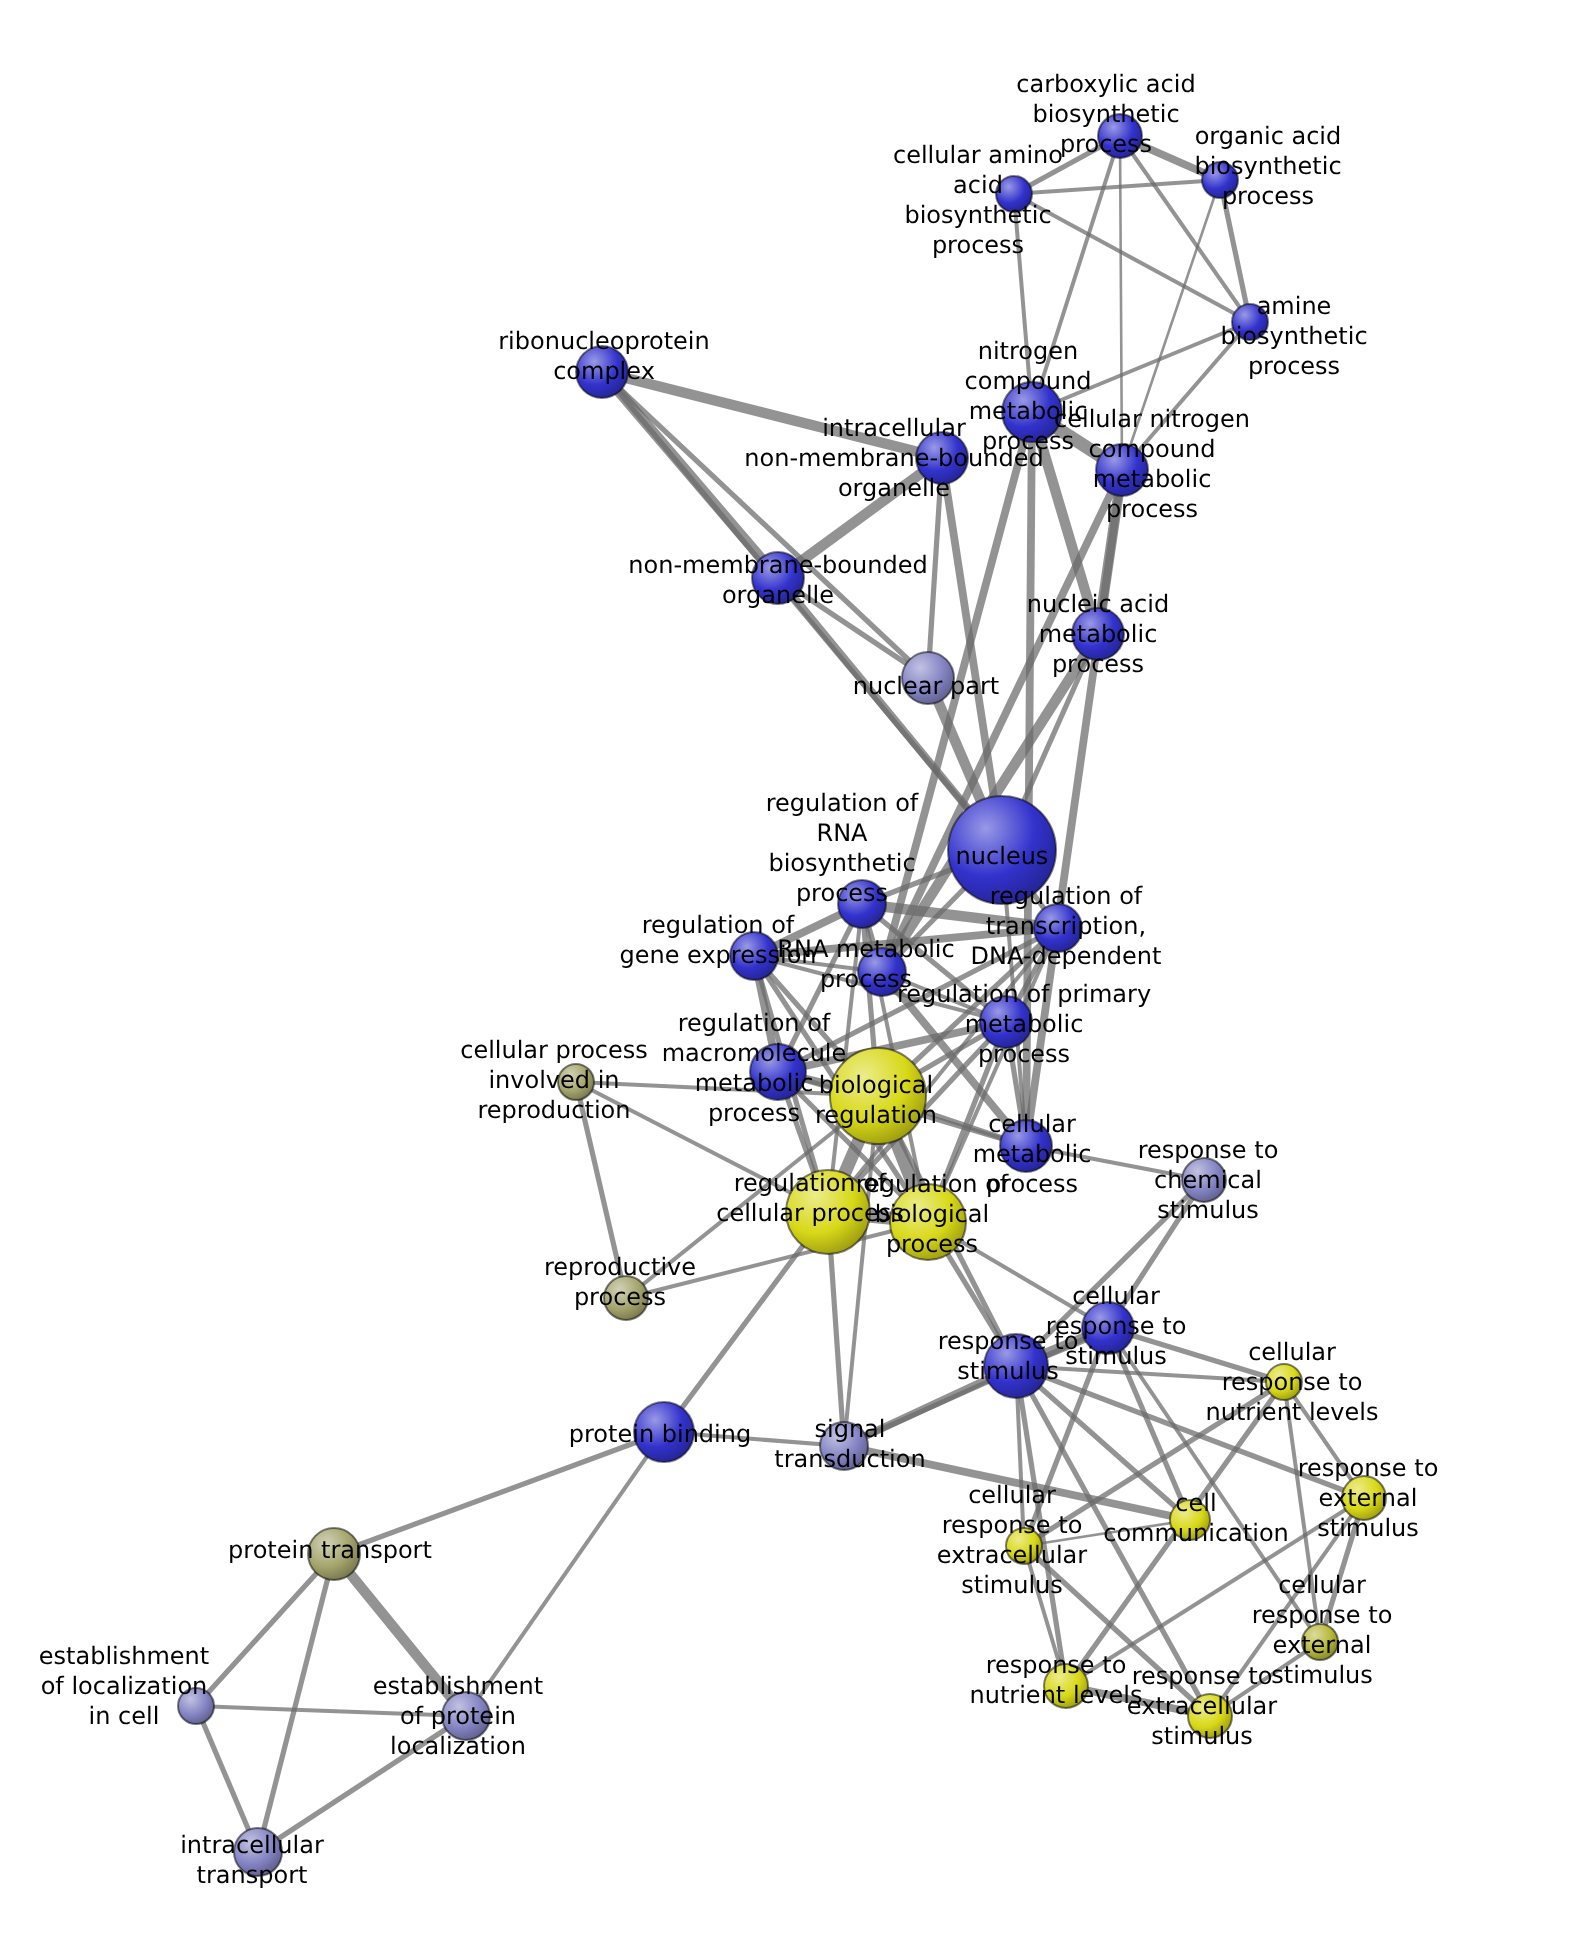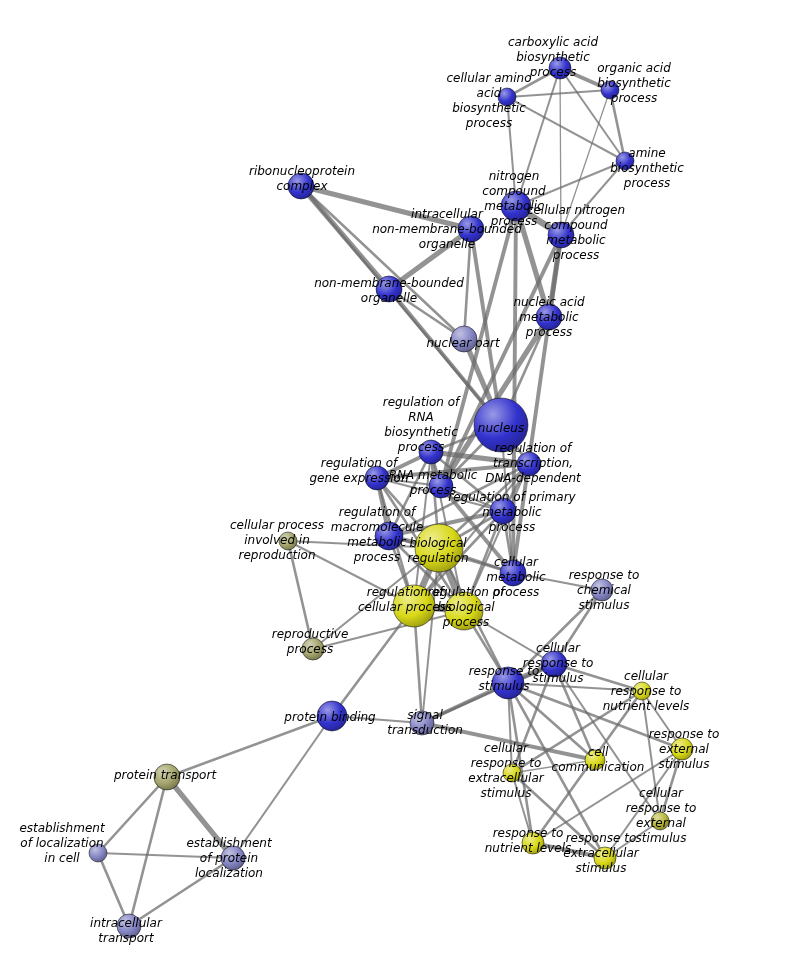--- a/index.html
+++ b/index.html
@@ -1,16 +1,16 @@
 <!DOCTYPE html>
 <html><head>
 <meta charset="utf-8">
 <style>
   html,body{margin:0;padding:0;background:#ffffff;}
-  #canvas{position:relative;width:786px;height:971px;background:#ffffff;overflow:hidden;font-style:italic;}
+  #canvas{position:relative;width:786px;height:971px;background:#ffffff;overflow:hidden;}
   svg{display:block;}
   text{font-family:"DejaVu Sans","Liberation Sans",sans-serif;fill:#000000;}
 </style>
 </head>
 <body>
 
 <div id="canvas">
   <svg width="786" height="971" viewBox="0 0 786 971" xmlns="http://www.w3.org/2000/svg">
       <defs>
         <radialGradient id="grad-blue" cx="35%" cy="30%" r="75%">

